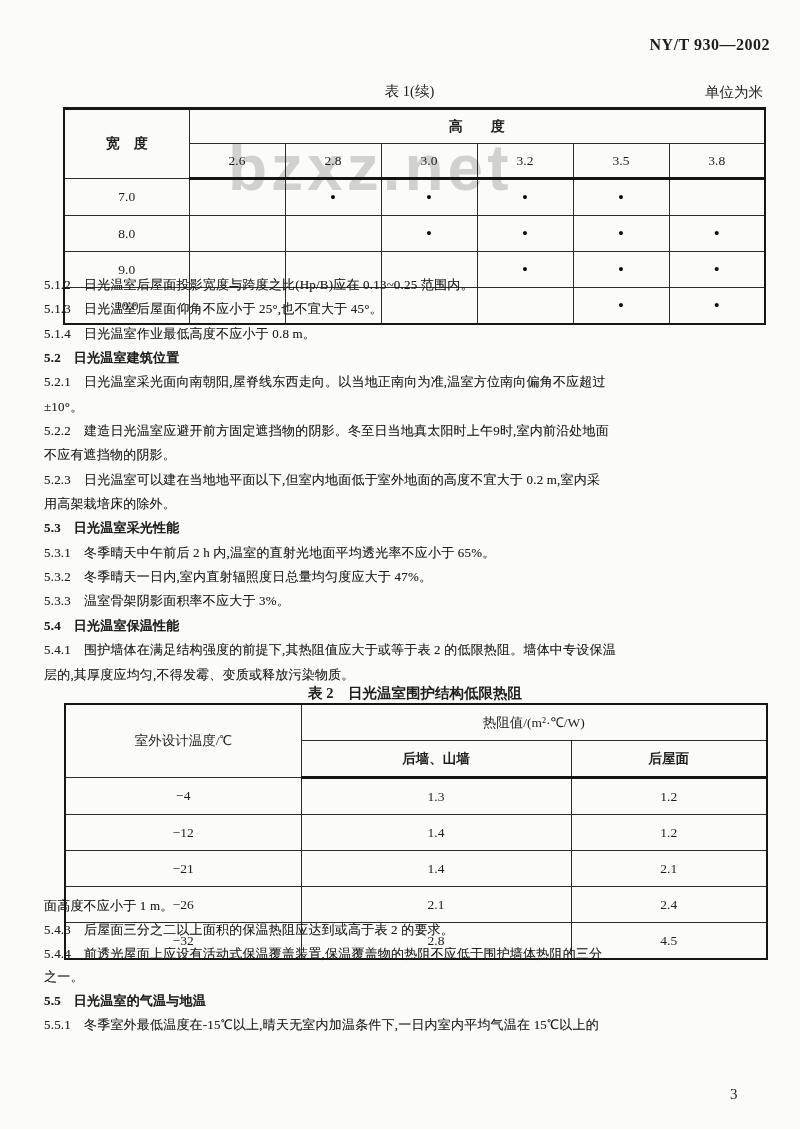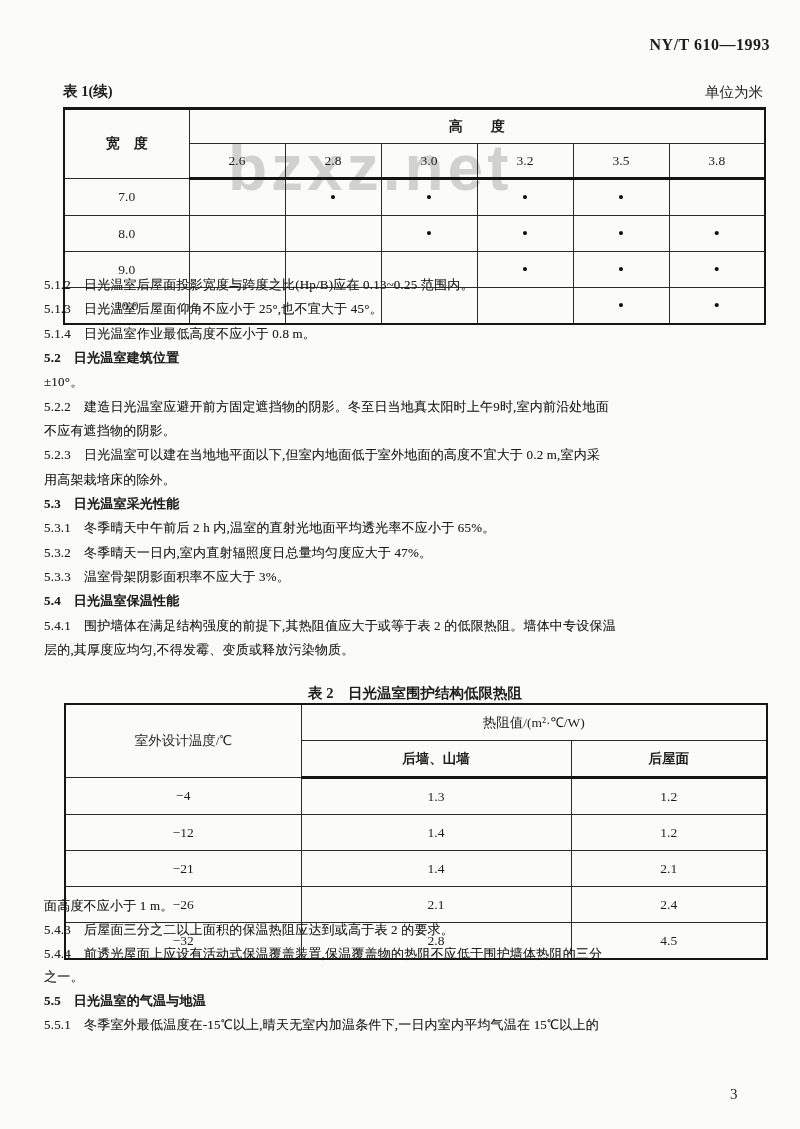--- a/index.html
+++ b/index.html
@@ -24,21 +24,21 @@
     position:absolute;left:183px;top:136px;
     font-family:"Liberation Sans", sans-serif;
     font-weight:bold;font-size:64px;letter-spacing:4px;
     color:#9f9f9f;opacity:0.45;z-index:1;line-height:1;
     user-select:none;
     margin-left:45px;
   }
 
   
   .t1-caption{position:absolute;top:82px;left:63px;width:703px;height:20px;font-size:14.5px;z-index:3;}
-  .t1-title{position:absolute;left:0;right:10px;font-weight:bold;}
+  .t1-title{position:absolute;left:0;right:10px;text-align:center;font-weight:normal;}
   .t1-unit{position:absolute;right:3px;top:1px;}
   .t2-caption{
     position:absolute;top:684px;left:64px;width:702px;
     text-align:center;font-weight:bold;font-size:14.5px;z-index:3;
   }
 
   
   table{border-collapse:collapse;table-layout:fixed;background:transparent;}
   .tbl{position:absolute;z-index:2;}
   #table1{top:107px;left:63px;width:703px;}
@@ -80,21 +80,21 @@
   .page-number{
     position:absolute;top:1086px;left:730px;
     font-size:15px;
   }
 </style>
 </head>
 <body>
 
 <div class="page">
 
-  <div class="doc-number">NY/T 610—1993</div>
+  <div class="doc-number">NY/T 930—2002</div>
 
   <div class="watermark">bzxz.net</div>
 
   <div class="t1-caption">
     <span class="t1-title">表 1(续)</span>
     <span class="t1-unit">单位为米</span>
   </div>
 
   <table id="table1" class="tbl">
     <colgroup>
@@ -158,20 +158,21 @@
           <td class="t1-cell mark">•</td>
         </tr>
       </tbody>
   </table>
 
   <div id="block-a" class="clause-block">
       <div class="line"><span class="cnum">5.1.2</span><span class="ctext">日光温室后屋面投影宽度与跨度之比(Hp/B)应在 0.13~0.25 范围内。</span></div>
       <div class="line"><span class="cnum">5.1.3</span><span class="ctext">日光温室后屋面仰角不应小于 25°,也不宜大于 45°。</span></div>
       <div class="line"><span class="cnum">5.1.4</span><span class="ctext">日光温室作业最低高度不应小于 0.8 m。</span></div>
       <div class="line bold"><span class="cnum">5.2</span><span class="ctext">日光温室建筑位置</span></div>
+      <div class="line"><span class="cnum">5.2.1</span><span class="ctext">日光温室采光面向南朝阳,屋脊线东西走向。以当地正南向为准,温室方位南向偏角不应超过</span></div>
       <div class="line"><span class="ctext">±10°。</span></div>
       <div class="line"><span class="cnum">5.2.2</span><span class="ctext">建造日光温室应避开前方固定遮挡物的阴影。冬至日当地真太阳时上午9时,室内前沿处地面</span></div>
       <div class="line"><span class="ctext">不应有遮挡物的阴影。</span></div>
       <div class="line"><span class="cnum">5.2.3</span><span class="ctext">日光温室可以建在当地地平面以下,但室内地面低于室外地面的高度不宜大于 0.2 m,室内采</span></div>
       <div class="line"><span class="ctext">用高架栽培床的除外。</span></div>
       <div class="line bold"><span class="cnum">5.3</span><span class="ctext">日光温室采光性能</span></div>
       <div class="line"><span class="cnum">5.3.1</span><span class="ctext">冬季晴天中午前后 2 h 内,温室的直射光地面平均透光率不应小于 65%。</span></div>
       <div class="line"><span class="cnum">5.3.2</span><span class="ctext">冬季晴天一日内,室内直射辐照度日总量均匀度应大于 47%。</span></div>
       <div class="line"><span class="cnum">5.3.3</span><span class="ctext">温室骨架阴影面积率不应大于 3%。</span></div>
       <div class="line bold"><span class="cnum">5.4</span><span class="ctext">日光温室保温性能</span></div>

